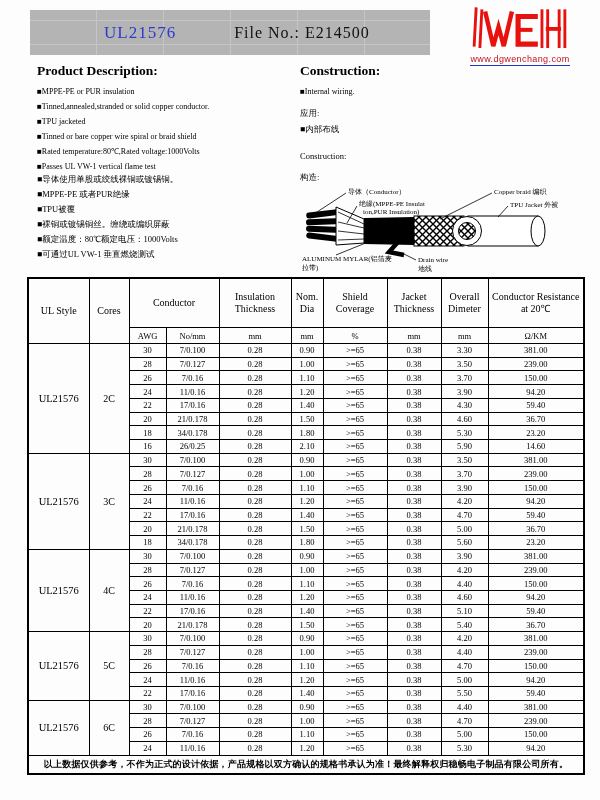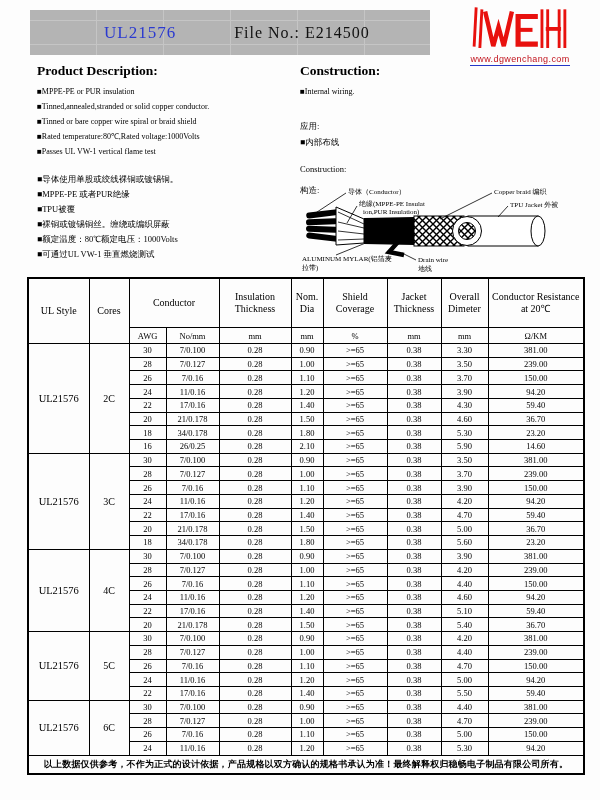--- a/index.html
+++ b/index.html
@@ -26,21 +26,21 @@
   .logo-svg{display:block;margin:0 auto;}
   .site{
     display:inline-block;font-size:9px;color:#c1121c;letter-spacing:.4px;
     border-bottom:1px solid #2436c8;padding-bottom:1px;margin-top:1px;
     font-family:"Liberation Sans", sans-serif;
   }
   
   .blk{position:absolute;}
   .t-big{font-weight:bold;font-size:13.5px;}
   .t-cn{font-weight:bold;font-size:12.5px;}
-  .t-sm{font-size:8.5px;margin-top:13px;}
+  .t-sm{font-size:8.5px;}
   .bullets{margin-top:5px;}
   .bullets div{font-size:8px;line-height:15px;white-space:nowrap;}
   .bullets.cn div{font-size:8.5px;}
   
   .diagram{position:absolute;left:300px;top:182px;}
   .diagram text{font-size:7px;font-family:"Liberation Serif",serif;}
   
   table.spec{
     position:absolute;left:27px;top:277px;border-collapse:collapse;
     table-layout:fixed;width:556px;border:2px solid #000;
@@ -81,20 +81,21 @@
     </g>
   </svg>
   <a class="site">www.dgwenchang.com</a>
 </div>
 
 <div class="blk" style="left:37px;top:63px;width:260px;">
   <div class="t-big">Product Description:</div>
   <div class="bullets">
     <div>■MPPE-PE or PUR insulation</div>
     <div>■Tinned,annealed,stranded or solid copper conductor.</div>
+    <div>■TPU jacketed</div>
     <div>■Tinned or bare copper wire spiral or braid shield</div>
     <div>■Rated temperature:80℃,Rated voltage:1000Volts</div>
     <div>■Passes UL VW-1 vertical flame test</div>
   </div>
 </div>
 
 <div class="blk" style="left:37px;top:167px;width:260px;">
   <div class="bullets cn">
     <div>■导体使用单股或绞线裸铜或镀锡铜。</div>
     <div>■MPPE-PE  或者PUR绝缘</div>

